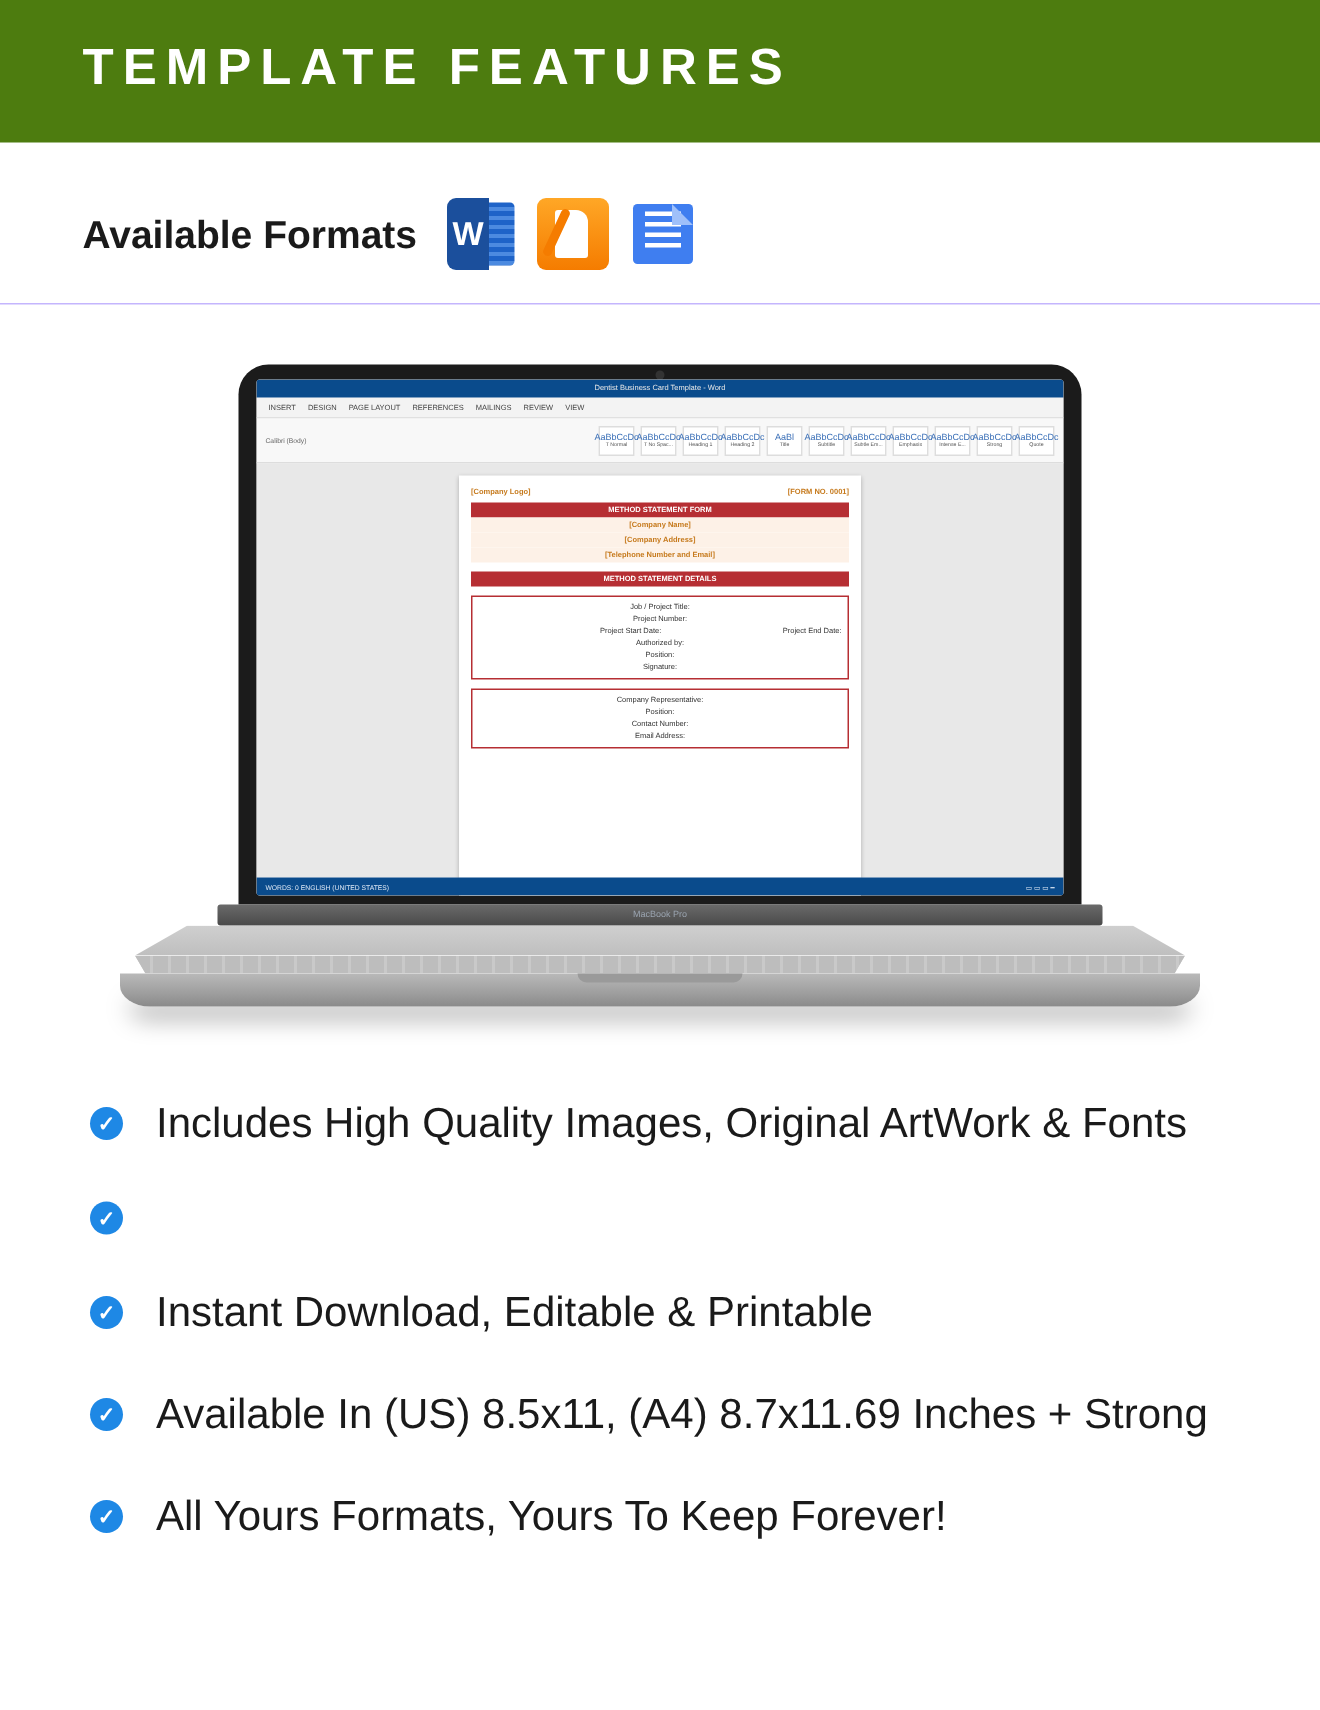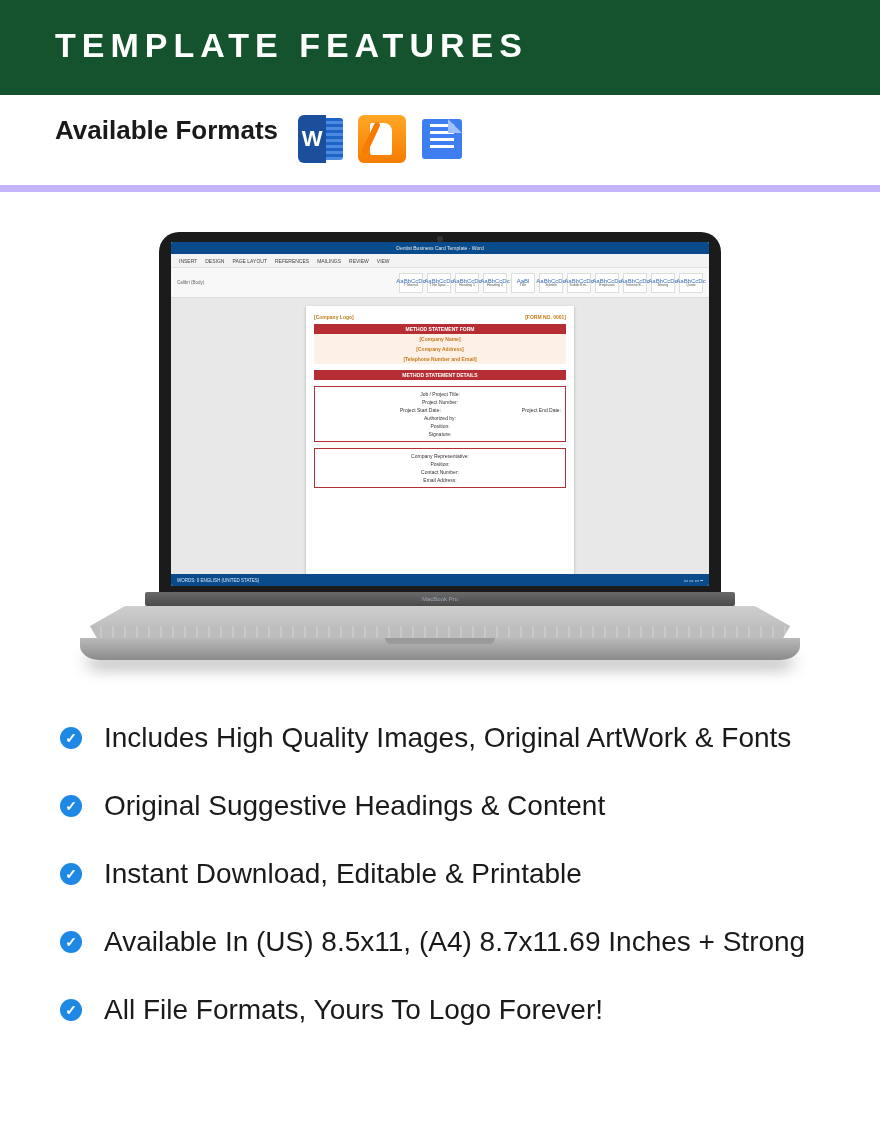--- a/index.html
+++ b/index.html
@@ -3,34 +3,35 @@
 <meta charset="utf-8">
 <style>
   * { box-sizing: border-box; margin: 0; padding: 0; }
   body {
     width: 880px;
     background: #fff;
     font-family: -apple-system, BlinkMacSystemFont, "Segoe UI", Arial, sans-serif;
     color: #111;
   }
   .header-bar {
-    background: #14532d;
+    background: #4d7c0f;
     color: #fff;
     padding: 26px 55px 30px;
   }
   .header-bar h1 {
     font-size: 34px;
     font-weight: 700;
     letter-spacing: 6px;
   }
   .formats-row {
     display: flex;
+    align-items: center;
     gap: 20px;
-    padding: 20px 55px 22px;
-    border-bottom: 7px solid #c4b5fd;
+    padding: 37px 55px 22px;
+    border-bottom: 1px solid #c4b5fd;
   }
   .formats-label {
     font-size: 26px;
     font-weight: 700;
     color: #1a1a1a;
   }
   .format-icons { display: flex; gap: 12px; }
   .fmt { width: 48px; height: 48px; border-radius: 6px; position: relative; overflow: hidden; }
   .fmt-word { background:#fff;}
   .fmt-word::before{
@@ -278,27 +279,26 @@
   </div>
 </div>
 
 <div class="features">
   <div class="feat">
     <div class="chk">✓</div>
     <div class="feat-text">Includes High Quality Images, Original ArtWork &amp; Fonts</div>
   </div>
   <div class="feat">
     <div class="chk">✓</div>
-    <div class="feat-text">Original Suggestive Headings &amp; Content</div>
   </div>
   <div class="feat">
     <div class="chk">✓</div>
     <div class="feat-text">Instant Download, Editable &amp; Printable</div>
   </div>
   <div class="feat">
     <div class="chk">✓</div>
     <div class="feat-text">Available In (US) 8.5x11, (A4) 8.7x11.69 Inches + Strong</div>
   </div>
   <div class="feat">
     <div class="chk">✓</div>
-    <div class="feat-text">All File Formats, Yours To Logo Forever!</div>
+    <div class="feat-text">All Yours Formats, Yours To Keep Forever!</div>
   </div>
 </div>
 
 </body></html>

